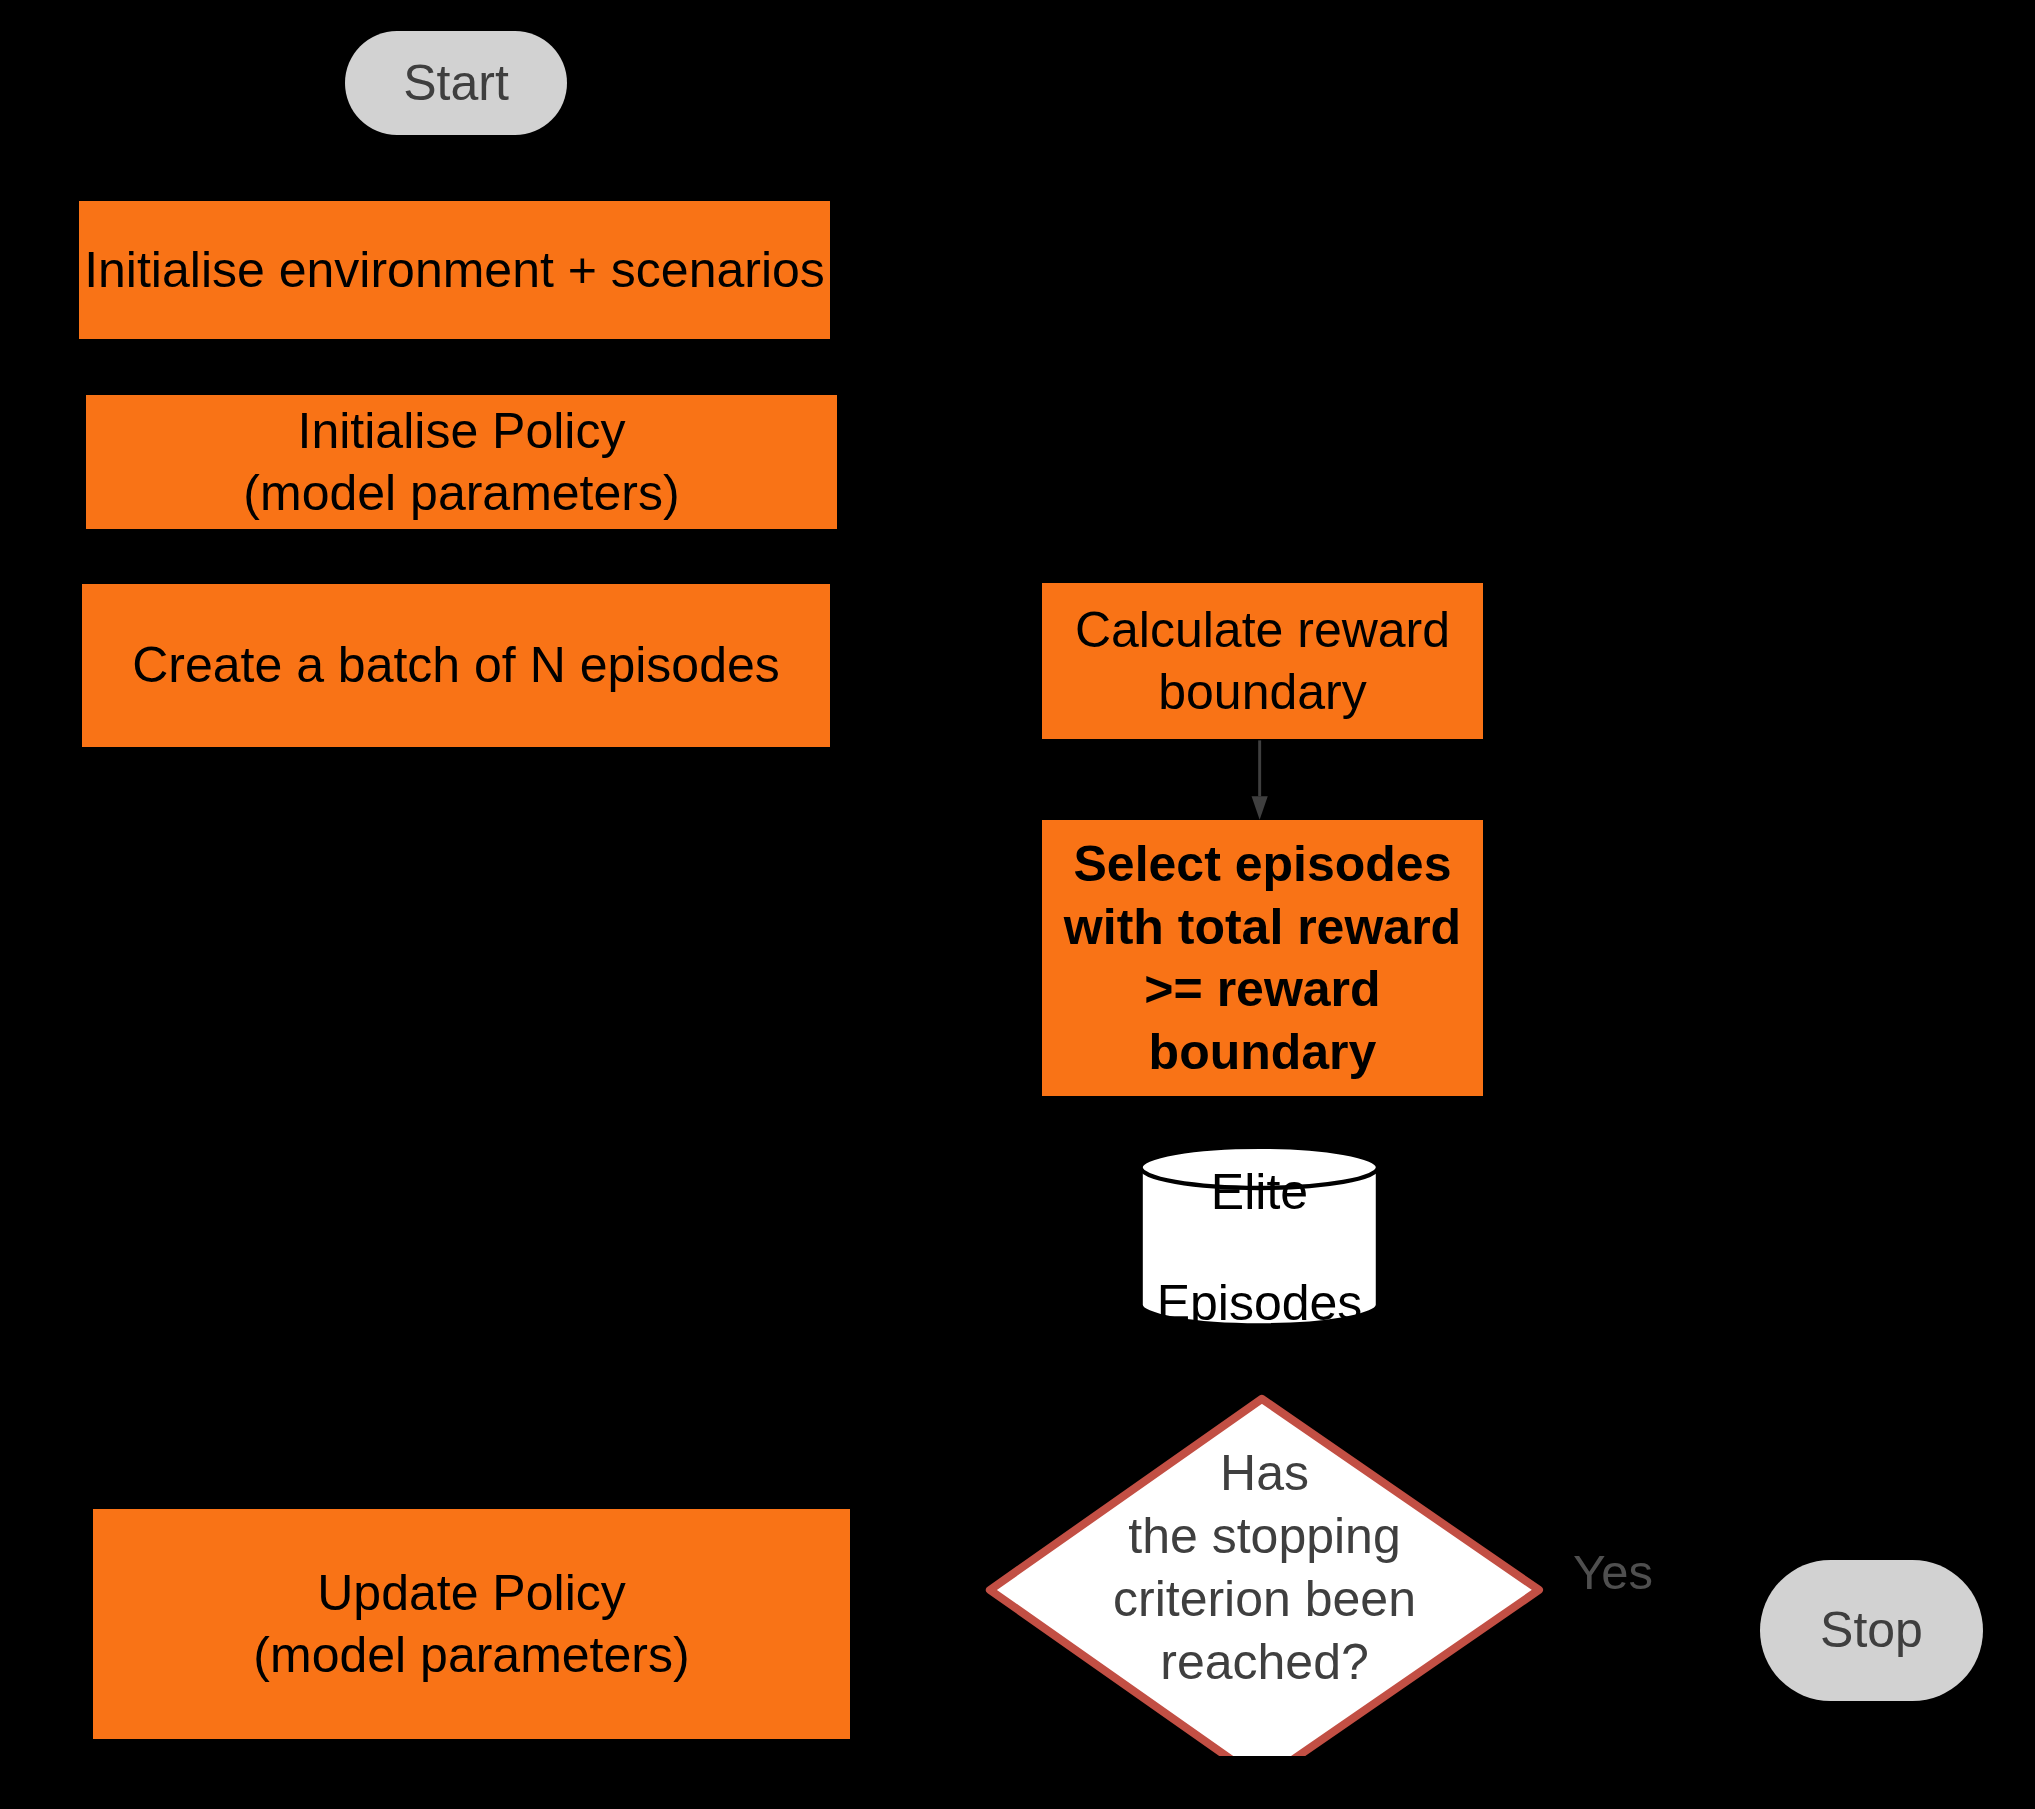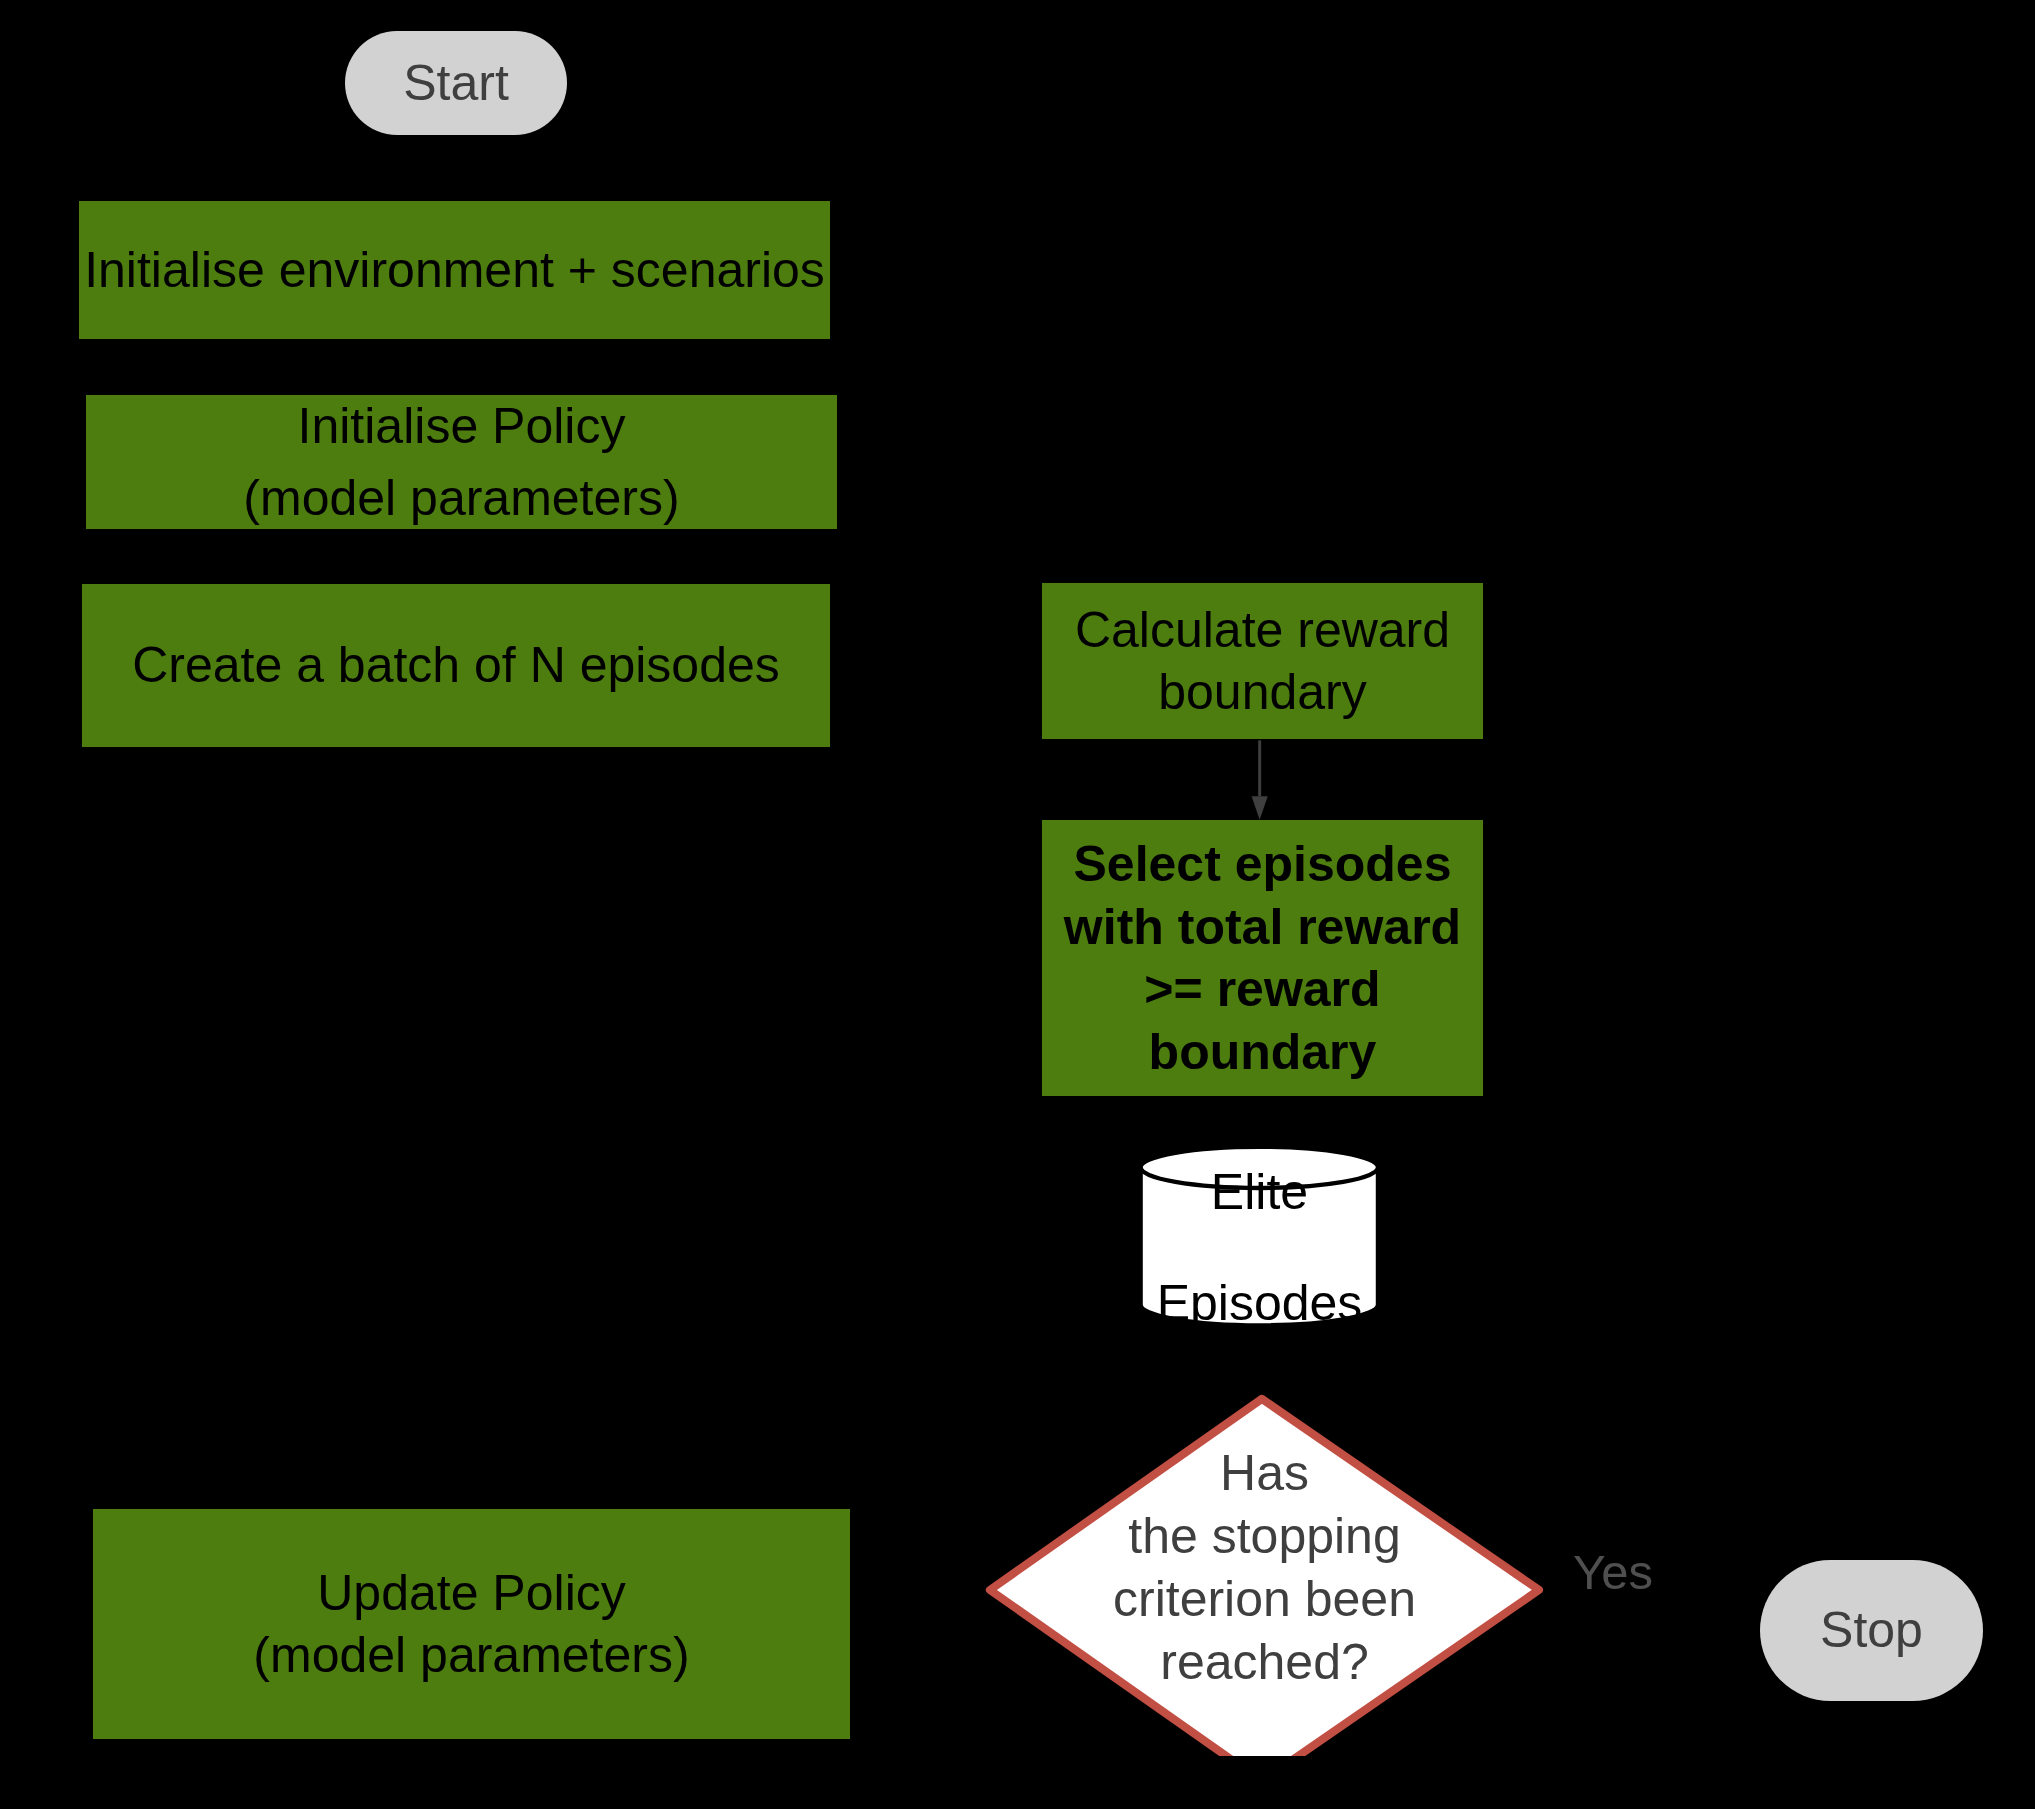--- a/index.html
+++ b/index.html
@@ -17,27 +17,27 @@
     display: flex;
     flex-direction: column;
     align-items: center;
     justify-content: center;
     text-align: center;
     box-sizing: border-box;
     font-size: 50px;
     line-height: 1.25;
   }
   .node span { white-space: nowrap; display: block; }
-  .process { background: #4d7c0f; color: #000000; }
+  .process { background: #f97316; color: #000000; }
   .terminator { background: #d2d2d2; color: #3f3f3f; }
   .label-only { background: transparent; }
 
   #start        { left: 345px;  top: 31px;   width: 222px;  height: 104px; border-radius: 52px; }
   #init-env     { left: 79px;  top: 201px;  width: 751px; height: 138px; }
-  #init-policy  { left: 86px;  top: 395px;  width: 751px; height: 134px; justify-content: space-between; }
+  #init-policy  { left: 86px;  top: 395px;  width: 751px; height: 134px; }
   #create-batch { left: 82px;  top: 584px;  width: 748px; height: 163px; }
   #calc-boundary{ left: 1042px; top: 583px;  width: 441px;  height: 156px; }
   #select-episodes { left: 1042px; top: 820px; width: 441px; height: 276px; font-weight: bold; }
   #elite-label  { left: 1141px; top: 1176px; width: 237px;  height: 143px; color: #000000; gap: 48px; }
   #decision-label { left: 990px; top: 1399px; width: 549px; height: 382px; color: #3f3f3f; line-height: 1.26; }
   #decision-label .lines { transform: translateY(-22px); }
   #update-policy{ left: 93px;  top: 1509px; width: 757px; height: 230px; }
   #yes-label    { left: 1558px; top: 1542px; width: 110px;  height: 62px;  color: #4f4f4f; font-size: 49px; align-items: center; }
   #stop         { left: 1760px; top: 1560px; width: 223px;  height: 141px; border-radius: 71px; text-align: right; }
 

